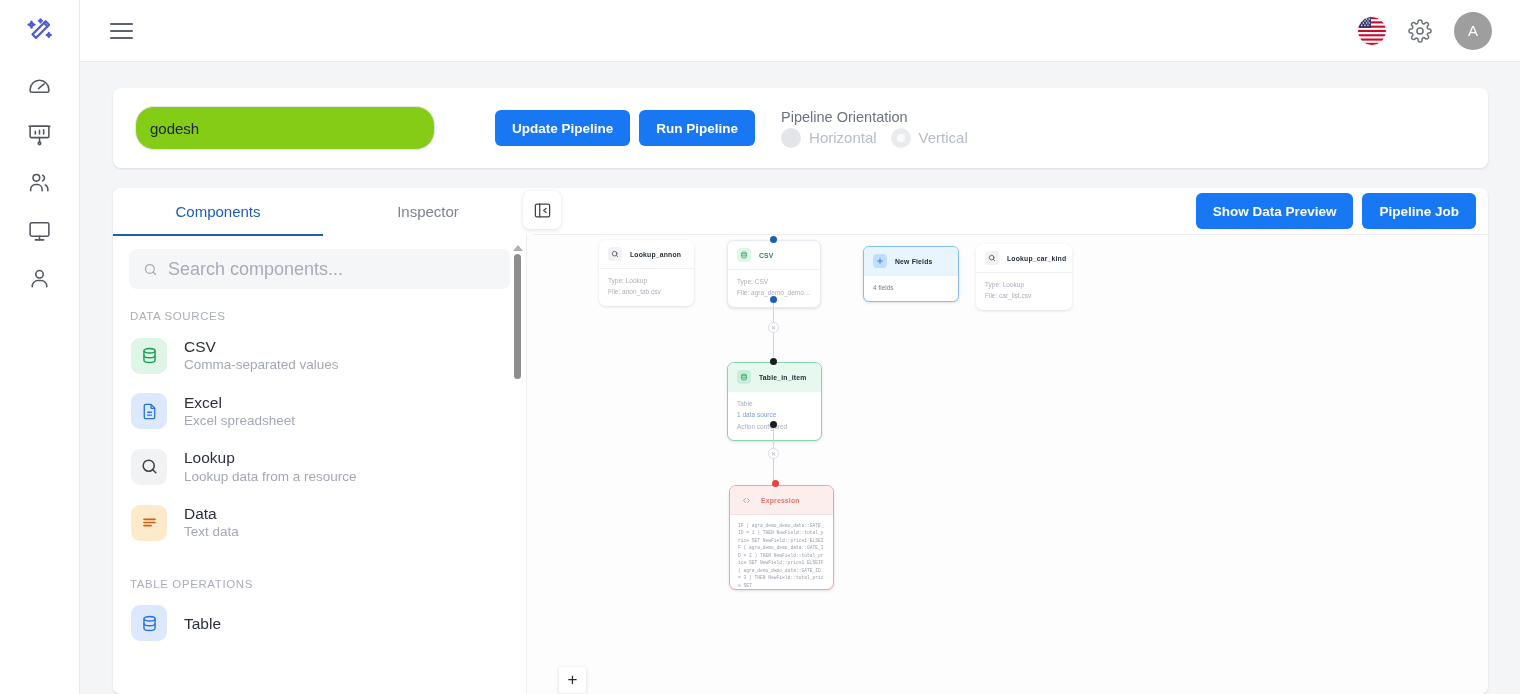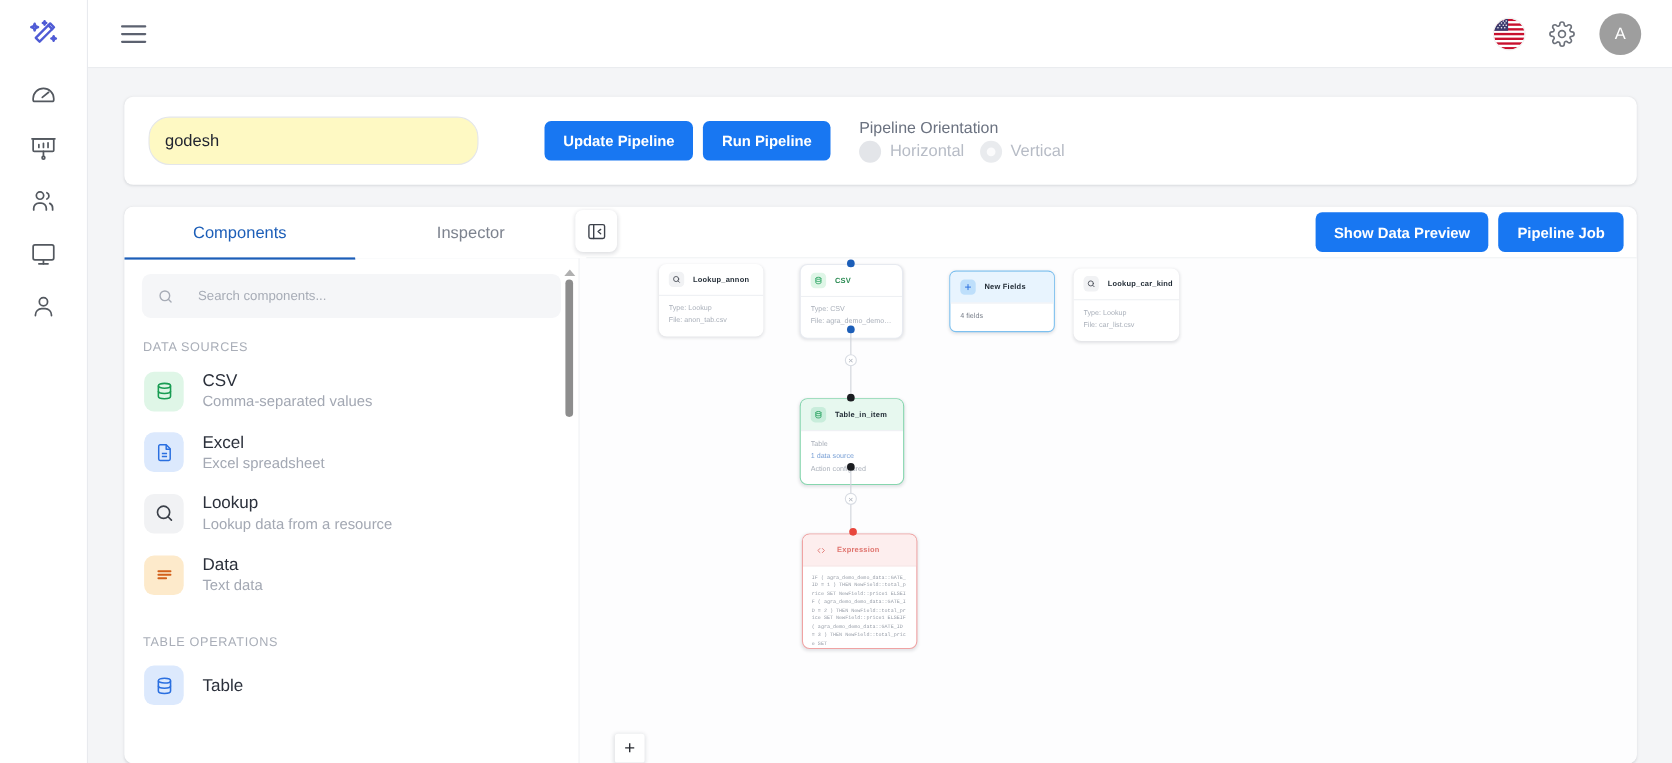--- a/index.html
+++ b/index.html
@@ -61,21 +61,21 @@
   .content { flex: 1; padding: 26px 32px 0 33px; min-height: 0; display: flex; flex-direction: column; }
 
   .toolbar-card {
     background: #fff; border-radius: 8px;
     box-shadow: 0 1px 3px rgba(16,24,40,.08), 0 1px 2px rgba(16,24,40,.04);
     padding: 18px 22px; display: flex; align-items: center; gap: 0;
     flex-shrink: 0;
   }
   .name-input {
     width: 300px; height: 44px;
-    background: #fef9c3; border: 1px solid #e4e6ea; border-radius: 19px;
+    background: #84cc16; border: 1px solid #e4e6ea; border-radius: 19px;
     padding: 0 14px; font-size: 15px; color: #212530;
     font-family: "Liberation Sans", sans-serif;
     outline: none;
   }
   .btn {
     border: none; border-radius: 6px; cursor: pointer;
     font-family: "Liberation Sans", sans-serif;
     font-weight: bold; color: #fff; background: #1877f2;
     font-size: 13.5px; height: 36px; padding: 0 17px;
     white-space: nowrap;
@@ -127,21 +127,21 @@
     width: 414px; flex-shrink: 0; position: relative;
     border-right: 1px solid #eceef1; padding: 14px 16px 0 16px;
     overflow: hidden;
   }
   .search-box {
     height: 40px; background: #f5f6f8; border: none; border-radius: 8px;
     display: flex; align-items: center; gap: 10px; padding: 0 14px;
   }
   .search-box input {
     border: none; background: transparent; outline: none; flex: 1;
-    font-size: 12px; color: #343a46; font-family: "Liberation Sans", sans-serif; margin-left: 12px;
+    font-size: 18px; color: #343a46; font-family: "Liberation Sans", sans-serif;
   }
   .search-box input::placeholder { color: #a7acb6; }
   .group-title {
     font-size: 11.5px; letter-spacing: .6px; color: #a9aeb8;
     margin: 21px 0 6px 1px;
   }
   .comp-item { display: flex; align-items: center; gap: 17px; padding: 9px 2px; cursor: pointer; border-radius: 8px; }
   .comp-icon {
     width: 36px; height: 36px; border-radius: 9px; flex-shrink: 0;
     display: flex; align-items: center; justify-content: center;

